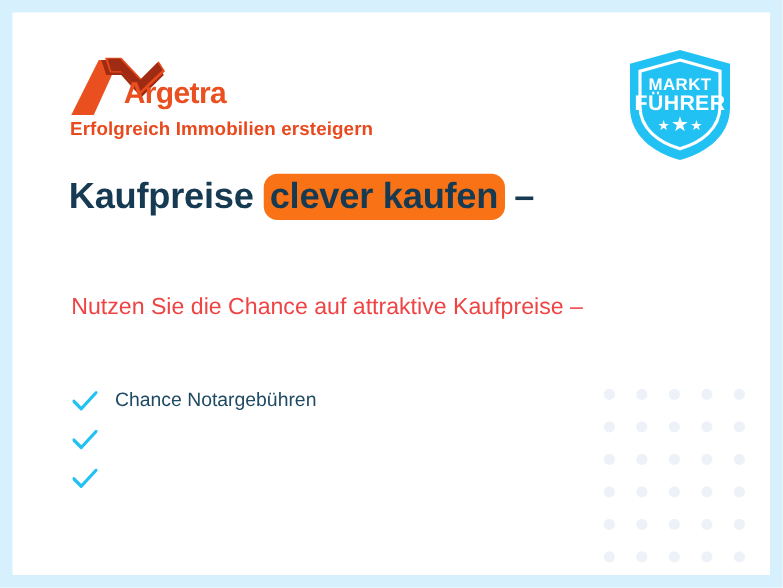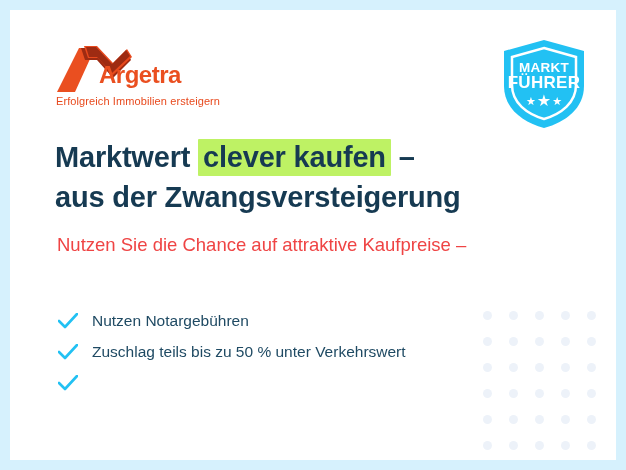--- a/index.html
+++ b/index.html
@@ -77,22 +77,22 @@
     font-size: 24px;
     font-weight: bold;
     color: #ea4f20;
     letter-spacing: -0.5px;
     line-height: 38px;
     font-family: "Liberation Sans", sans-serif;
   }
   .logo-tagline {
     margin-top: 1px;
     margin-left: 1px;
-    font-size: 11px;
-    font-weight: normal;
+    font-size: 15px;
+    font-weight: bold;
     color: #e8491d;
     letter-spacing: 0.1px;
     white-space: nowrap;
   }
 
   
   .badge {
     position: absolute;
     right: 28px;
     top: 28px;
@@ -144,23 +144,23 @@
     top: 127px;
     z-index: 2;
     font-size: 29px;
     font-weight: bold;
     color: #163a52;
     line-height: 40px;
     letter-spacing: -0.2px;
   }
   .hl-line { white-space: nowrap; }
   .hl-mark {
-    background: #bef264;
+    background: #f97316;
     padding: 2px 5px 3px 5px;
-    border-radius: 1px;
+    border-radius: 11px;
   }
 
   
   .subheading {
     position: absolute;
     left: 47px;
     top: 220px;
     z-index: 2;
     font-size: 18.5px;
     font-weight: normal;
@@ -262,51 +262,49 @@
         <div class="badge-stars">
           <span class="star-sm">★</span>
           <span class="star-lg">★</span>
           <span class="star-sm">★</span>
         </div>
       </div>
     </div>
 
     <div class="headline">
       <div class="hl-line">
-        <span>Marktwert</span>
+        <span>Kaufpreise</span>
         <span class="hl-mark">clever kaufen</span>
         <span>–</span>
       </div>
-      <div class="hl-line">aus der Zwangsversteigerung</div>
     </div>
 
     <div class="subheading">
       <div class="sub-line">Nutzen Sie die Chance auf attraktive Kaufpreise –</div>
     </div>
 
     <div class="checklist" id="checklist">
         <div class="check-item">
           <span class="check-icon">
             <svg width="20" height="16" viewBox="0 0 20 16" xmlns="http://www.w3.org/2000/svg">
               <polyline points="1,8 7,14 19,1" fill="none" stroke="#22c1f3" stroke-width="2.6" stroke-linecap="round" stroke-linejoin="round"></polyline>
             </svg>
           </span>
-          <span class="check-label">Nutzen Notargebühren</span>
-        </div>
-        <div class="check-item">
-          <span class="check-icon">
-            <svg width="20" height="16" viewBox="0 0 20 16" xmlns="http://www.w3.org/2000/svg">
-              <polyline points="1,8 7,14 19,1" fill="none" stroke="#22c1f3" stroke-width="2.6" stroke-linecap="round" stroke-linejoin="round"></polyline>
-            </svg>
-          </span>
-          <span class="check-label">Zuschlag teils bis zu 50 % unter Verkehrswert</span>
+          <span class="check-label">Chance Notargebühren</span>
         </div>
         <div class="check-item">
           <span class="check-icon">
             <svg width="20" height="16" viewBox="0 0 20 16" xmlns="http://www.w3.org/2000/svg">
               <polyline points="1,8 7,14 19,1" fill="none" stroke="#22c1f3" stroke-width="2.6" stroke-linecap="round" stroke-linejoin="round"></polyline>
             </svg>
           </span>
         </div>
+        <div class="check-item">
+          <span class="check-icon">
+            <svg width="20" height="16" viewBox="0 0 20 16" xmlns="http://www.w3.org/2000/svg">
+              <polyline points="1,8 7,14 19,1" fill="none" stroke="#22c1f3" stroke-width="2.6" stroke-linecap="round" stroke-linejoin="round"></polyline>
+            </svg>
+          </span>
+        </div>
       </div>
 
   </div>
 </div>
 
 </body></html>

